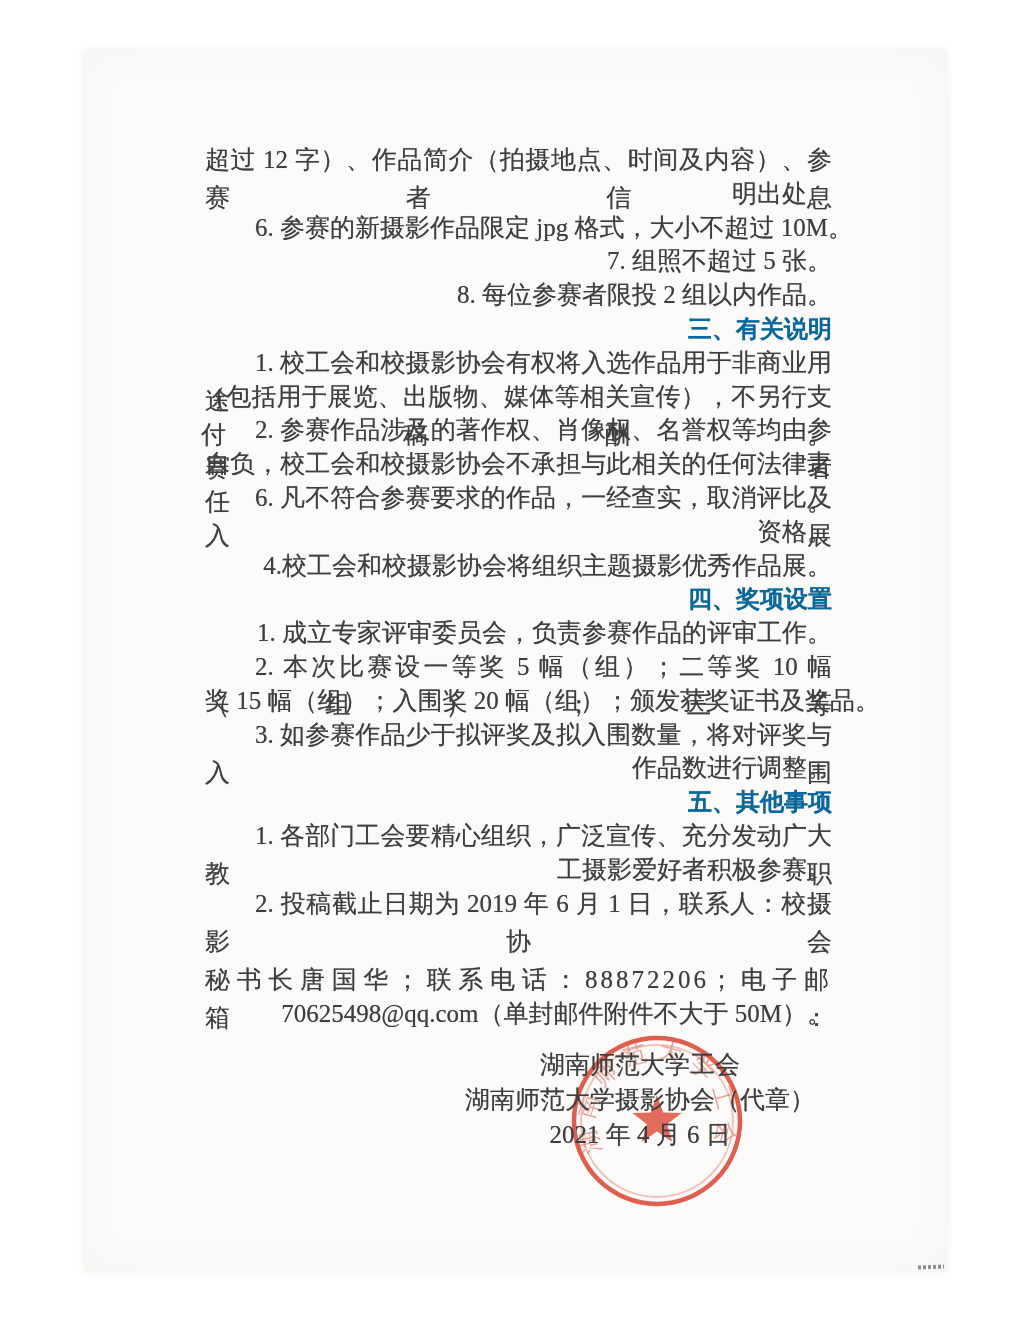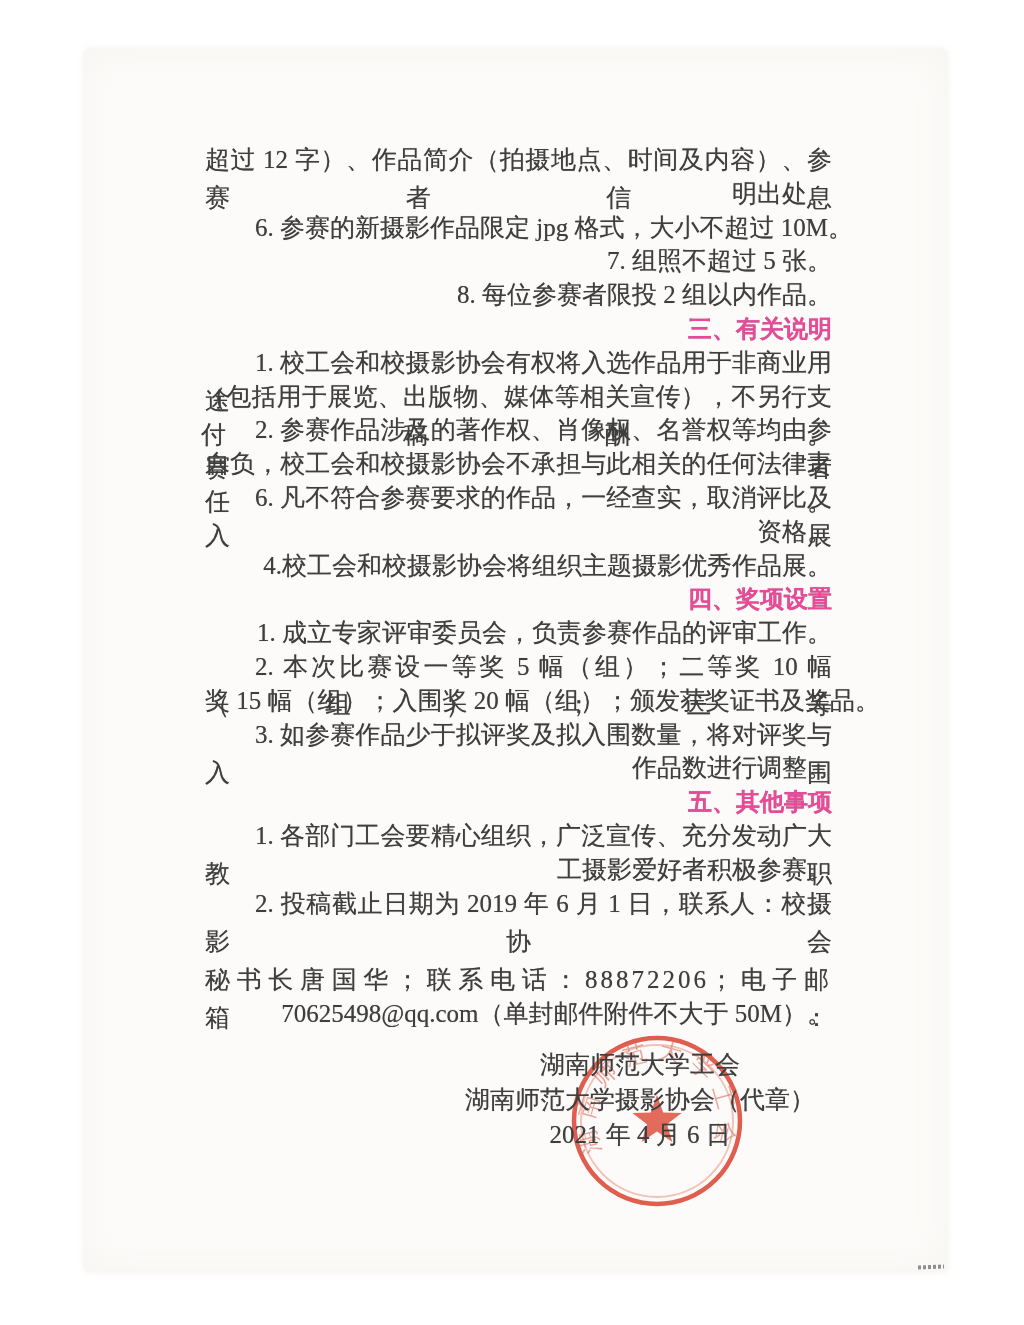--- a/index.html
+++ b/index.html
@@ -48,21 +48,21 @@
     text-align-last: justify;
     text-justify: inter-character;
   }
   .doc-text .line.indent { text-indent: 2em; }
   .doc-text .line.hang { margin-left: -4px; }
   .doc-text .line.tracked { letter-spacing: 3px; margin-top: 43px; }
   .doc-text .line.heading {
     font-family: "DejaVu Sans", "Liberation Sans", sans-serif;
     font-weight: 700;
     font-size: 24px;
-    color: #ec4899;
+    color: #0369a1;
   }
   .signature {
     position: absolute;
     left: 420px;
     top: 1047px;
     width: 440px;
     text-align: center;
     font-size: 25px;
     line-height: 35px;
     color: #3e3e3e;

